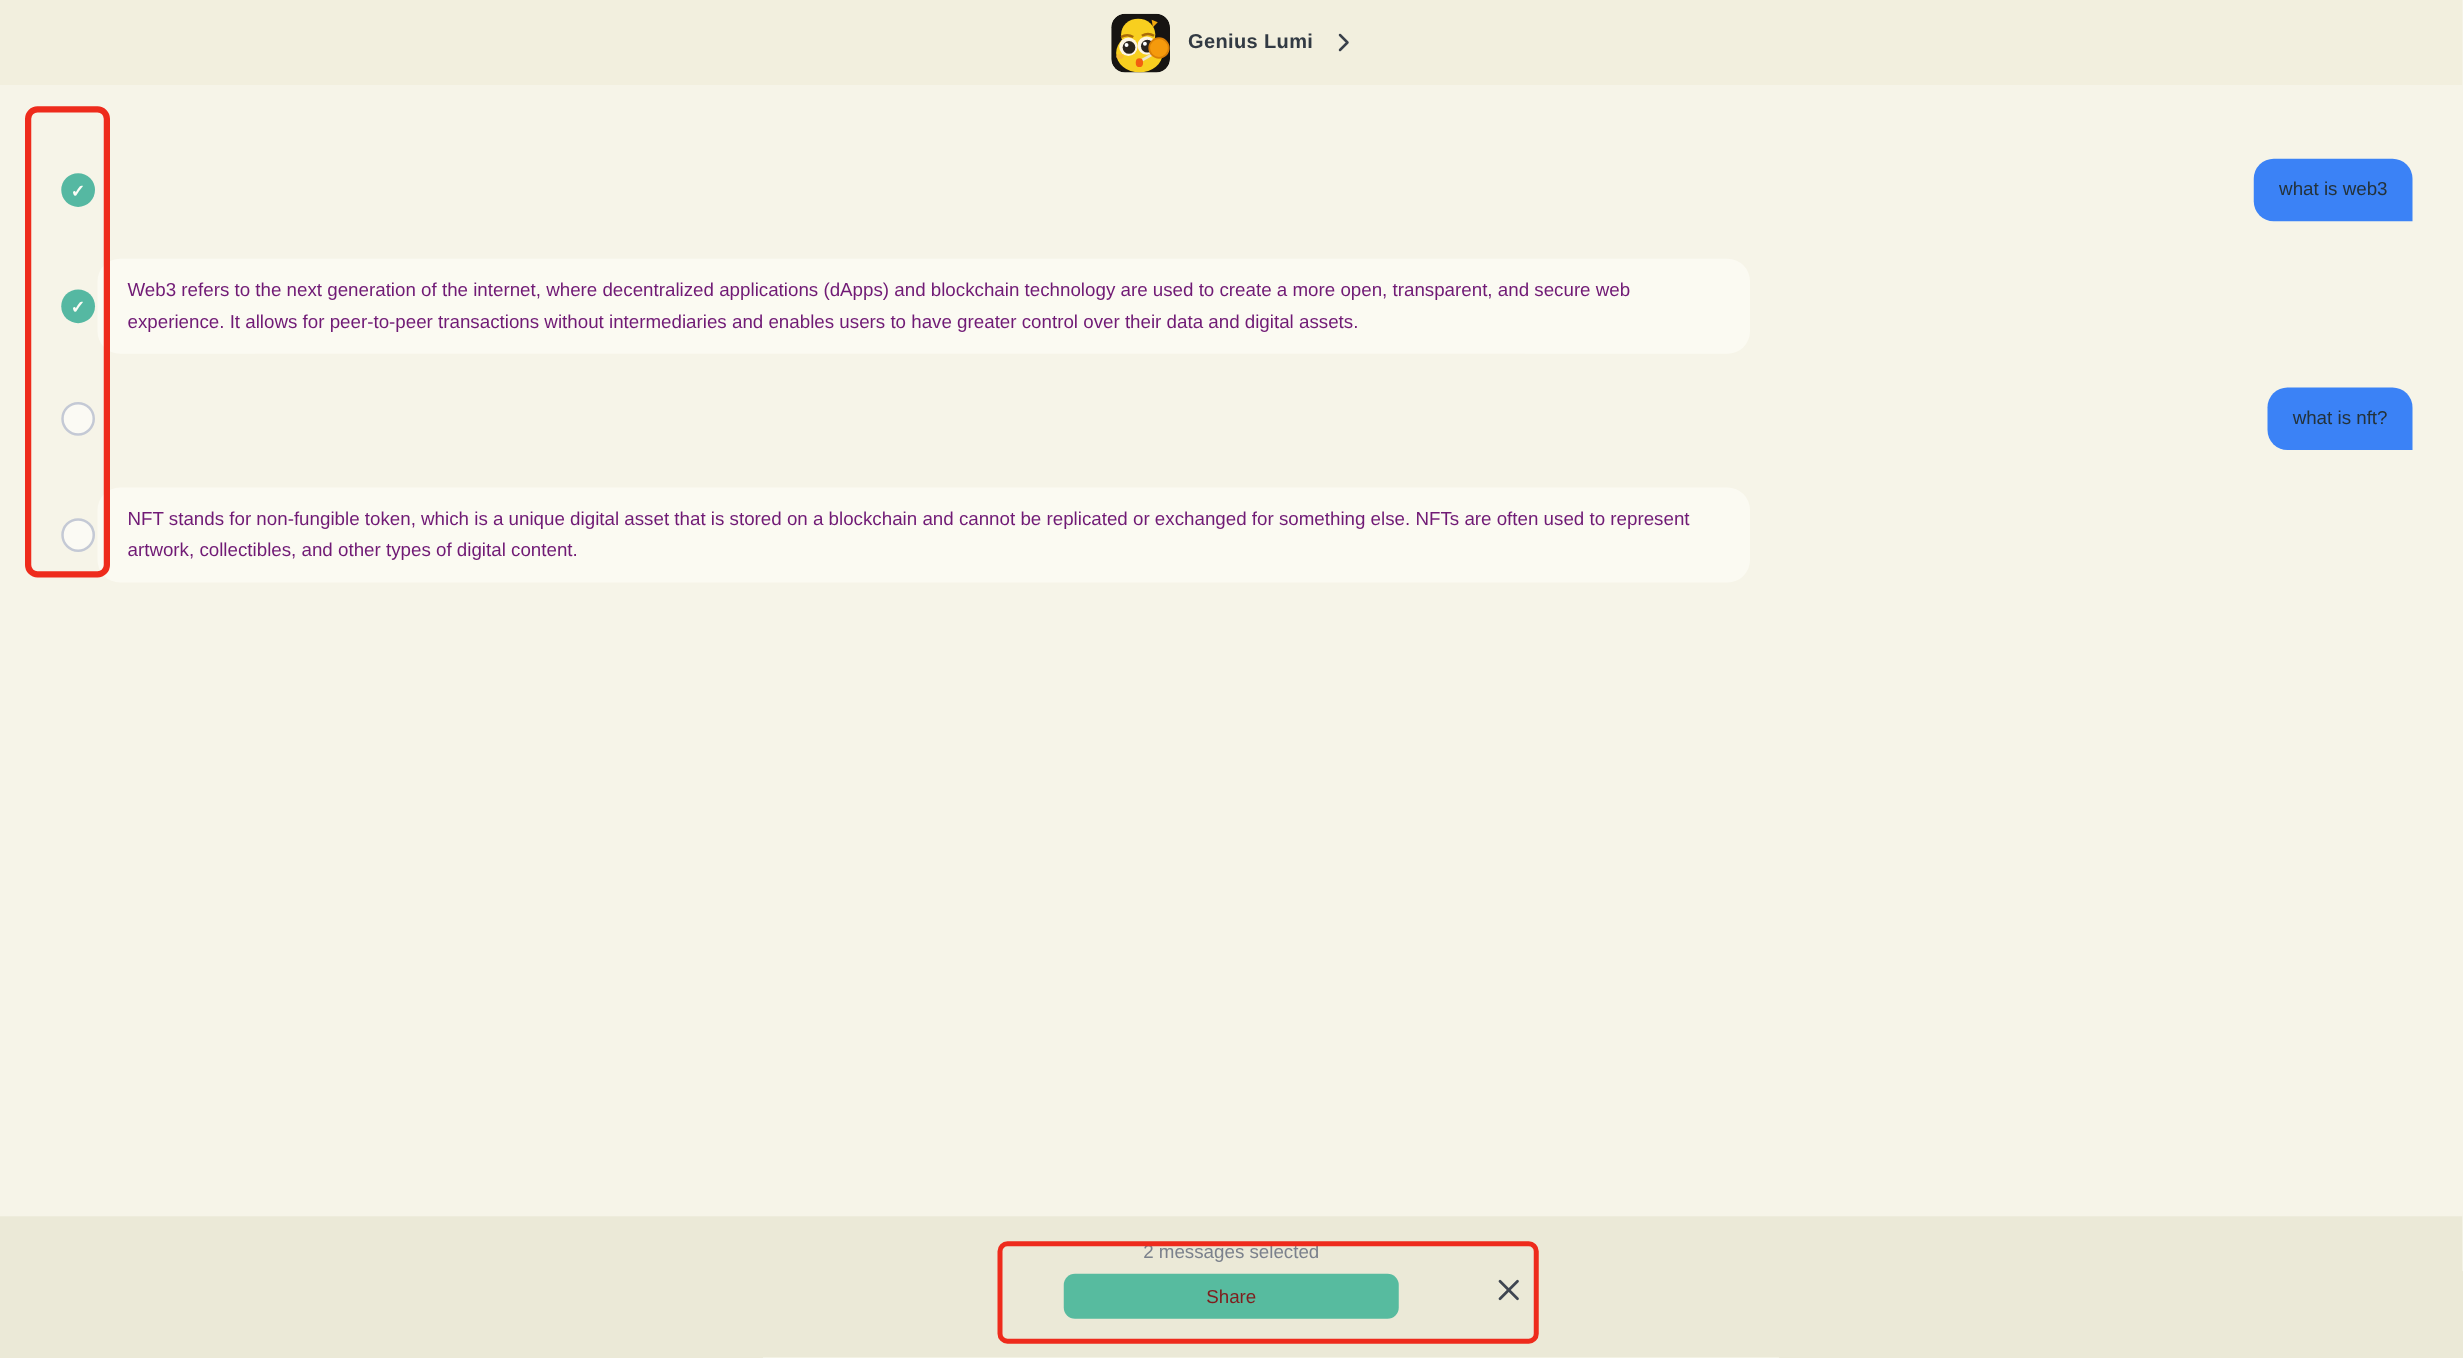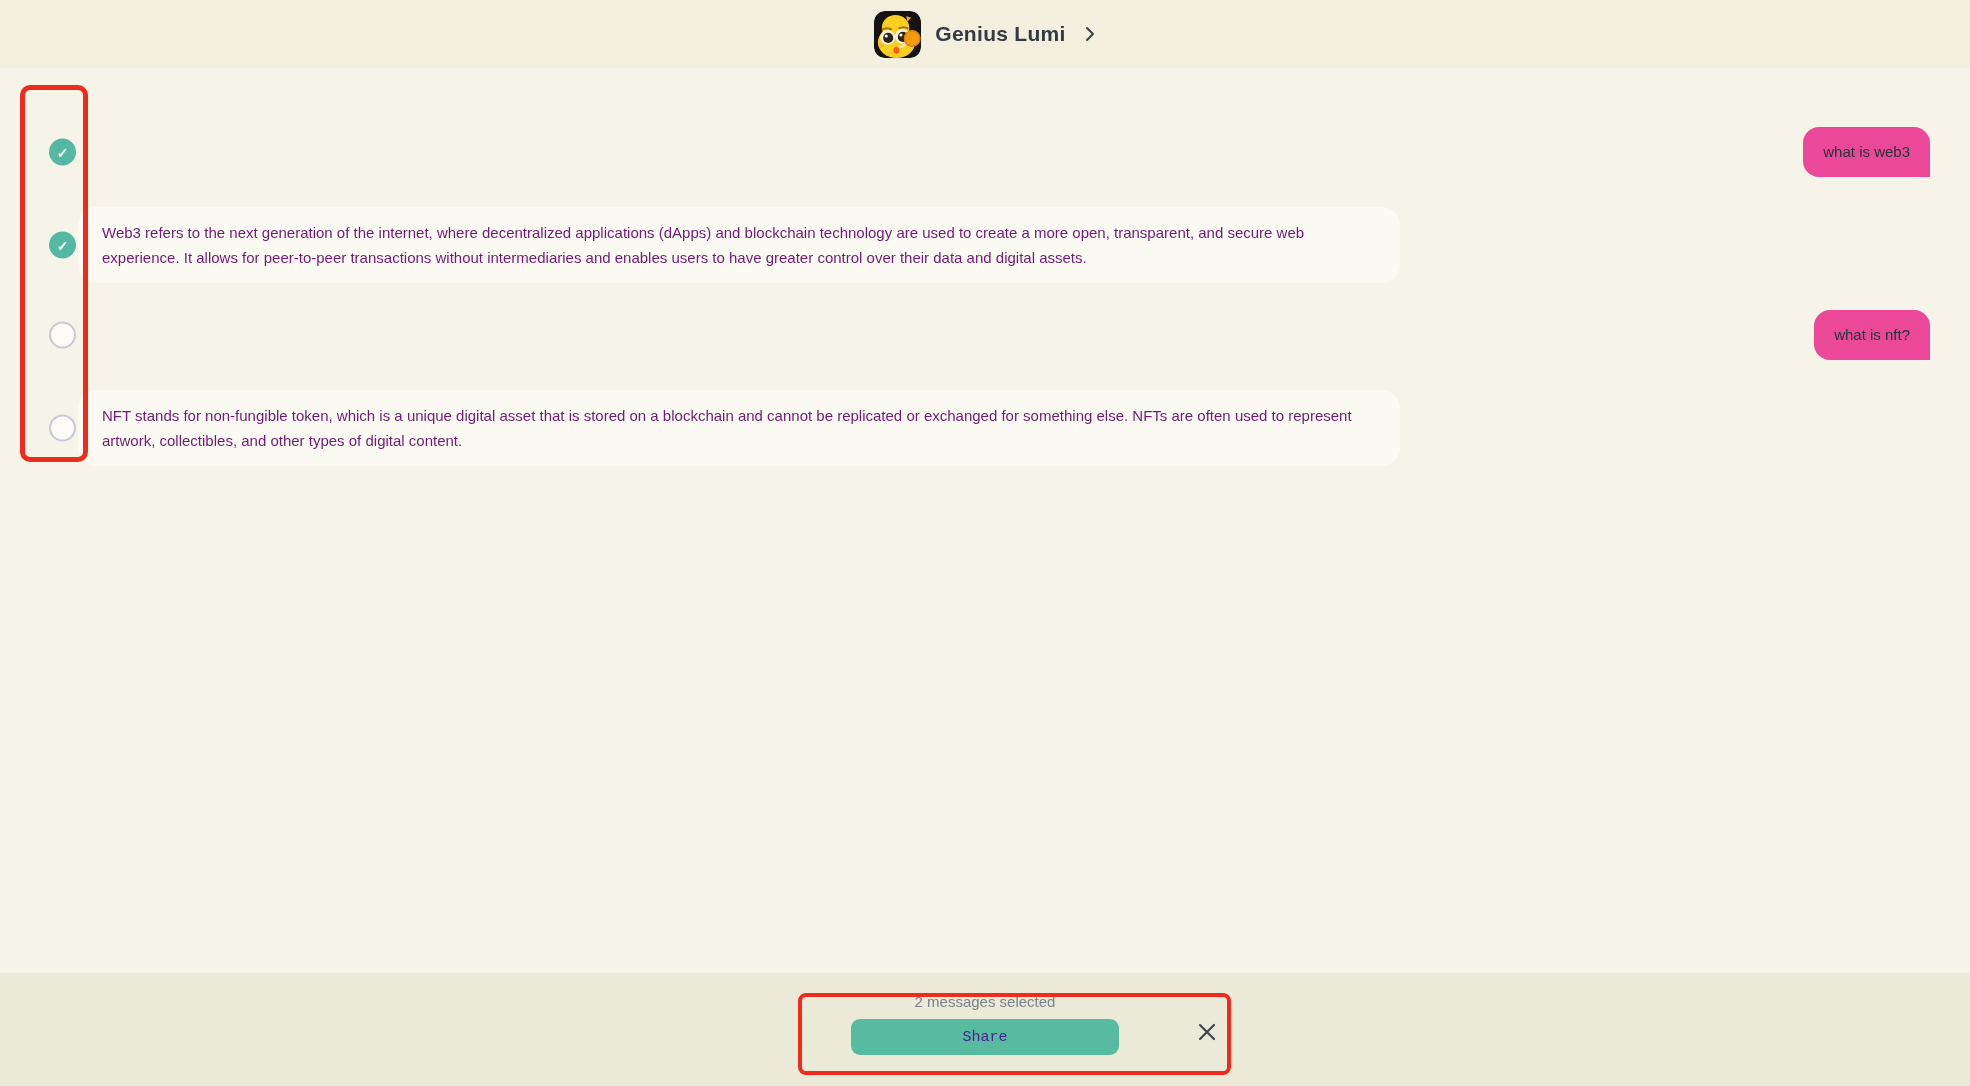--- a/index.html
+++ b/index.html
@@ -12,21 +12,21 @@
   .page { position:relative; width:1970px; height:1086px; background:#f6f4e8; }
 
   
   .header {
     position:absolute; top:0; left:0; width:100%; height:68px;
     background:#f2efde;
     display:flex; align-items:center; justify-content:center;
   }
   .header-profile { display:flex; align-items:center; gap:14px; cursor:pointer; }
   .avatar { width:47px; height:47px; border-radius:11px; display:block; }
-  .header-title { font-size:21px; font-weight:700; color:#323a43; letter-spacing:.3px; }
+  .header-title { font-size:16px; font-weight:700; color:#323a43; letter-spacing:.3px; }
   .chevron { display:block; margin-left:4px; }
 
   
   .chat { position:absolute; top:68px; left:0; width:100%; height:905px; }
   .message-row { position:absolute; left:0; right:0; display:flex; align-items:center; }
   .row-user-1 { top:59px;  height:50px; }
   .row-bot-1  { top:139px; height:76px; }
   .row-user-2 { top:242px; height:50px; }
   .row-bot-2  { top:322px; height:76px; }
 
@@ -37,21 +37,21 @@
     cursor:pointer;
   }
   .select-circle.checked { background:#55b8a2; }
   .select-circle.checked .check-glyph {
     color:#fdfcf6; font-size:14px; font-weight:700; line-height:1;
   }
   .select-circle.unchecked { background:#fbfaf4; border:2px solid #c4c9d5; }
 
   .bubble-user {
     margin-left:auto; margin-right:40px;
-    background:#ec4899; color:#24323a;
+    background:#3b82f6; color:#24323a;
     font-size:15px; line-height:50px; height:50px;
     padding:0 20px; border-radius:16px 16px 0 16px;
     white-space:nowrap; cursor:pointer;
   }
   .bubble-bot {
     margin-left:78px; width:1322px;
     background:#fbfaf2; color:#701a75;
     font-size:15px; line-height:25px;
     padding:13px 24px; border-radius:18px;
     cursor:pointer;
@@ -63,22 +63,22 @@
     background:#ebe9d7;
   }
   .selection-inner {
     position:absolute; top:0; left:0; width:100%; height:100%;
     display:flex; flex-direction:column; align-items:center;
   }
   .selection-status { margin-top:20px; font-size:15px; color:#7b818c; }
   .share-button {
     margin-top:9px; width:268px; height:36px;
     background:#57bb9f; border:none; border-radius:9px;
-    font-family:Liberation Mono, monospace;
-    font-size:15px; color:#4c1d95; cursor:pointer;
+    font-family:Liberation Sans, sans-serif;
+    font-size:15px; color:#7f1d1d; cursor:pointer;
     display:flex; align-items:center; justify-content:center;
   }
   .close-button {
     position:absolute; left:1194px; top:1019px;
     width:26px; height:26px; background:transparent; border:none;
     cursor:pointer; display:flex; align-items:center; justify-content:center;
   }
 
   
   .annotation {

